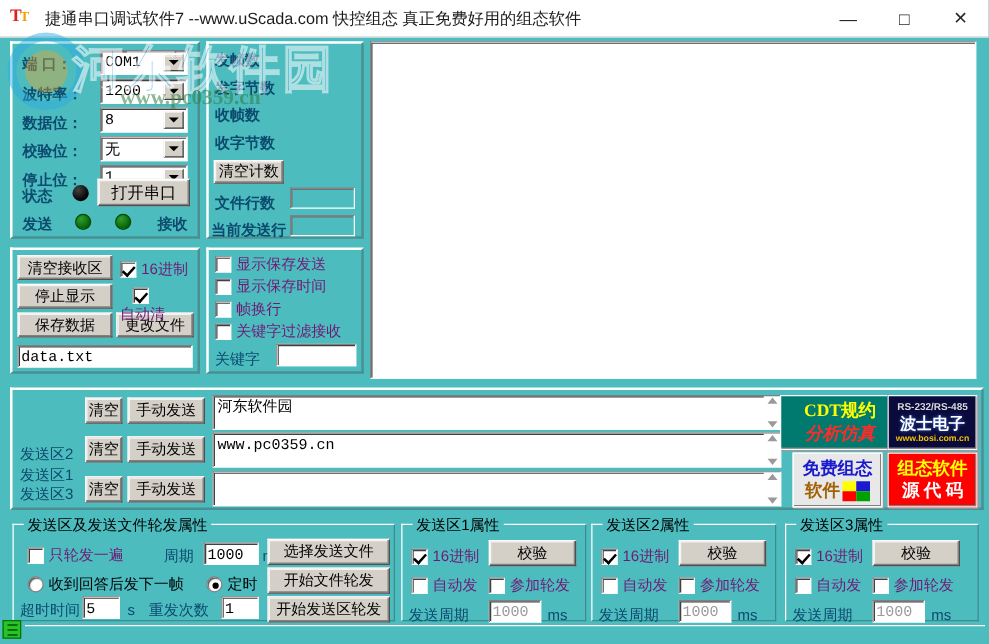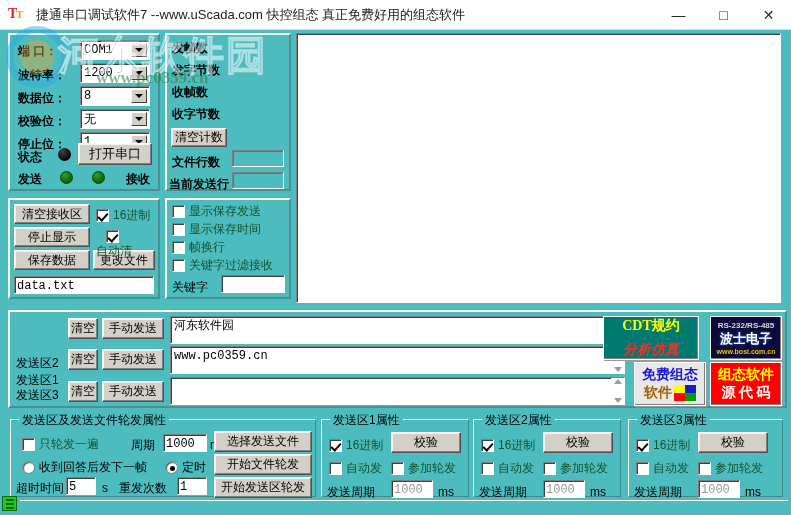--- a/index.html
+++ b/index.html
@@ -45,21 +45,21 @@
   .wc-min { font-size: 16px; line-height: 6px; }
 
   
   .panel {
     position: absolute;
     border: 2px solid #ffffff;
     border-right-color: #4a9092; border-bottom-color: #4a9092;
     background: transparent;
   }
   .lbl {
-    position: absolute; font-size: 12px; color: #000000;
+    position: absolute; font-size: 12px; color: #0c4a6e;
     white-space: nowrap; line-height: 14px;
   }
   .lbl-b { font-weight: bold; }
   .btn {
     position: absolute;
     background: #d4d0c8;
     border: 1px solid #ffffff;
     border-right-color: #505050; border-bottom-color: #505050;
     box-shadow: inset -1px -1px 0 #808080, inset 1px 1px 0 #f4f4f4;
     font-size: 12px; color: #000;
@@ -96,21 +96,21 @@
     border: 1px solid #fff; border-right-color: #404040; border-bottom-color: #404040;
     display: flex; align-items: center; justify-content: center;
   }
   .combo .carrow i {
     display: block; width: 0; height: 0;
     border-left: 4px solid transparent; border-right: 4px solid transparent;
     border-top: 4px solid #000;
   }
   .chk {
     position: absolute; display: flex; align-items: center;
-    font-size: 12px; color: #14532d; white-space: nowrap;
+    font-size: 12px; color: #701a75; white-space: nowrap;
   }
   .chk .box {
     width: 13px; height: 13px; flex: 0 0 13px;
     background: #fff; border: 1px solid #808080;
     border-right-color: #fff; border-bottom-color: #fff;
     box-shadow: inset 1px 1px 0 #404040;
     margin-right: 4px; position: relative;
   }
   .chk.on .box::after {
     content: ""; position: absolute; left: 3px; top: 1px;
@@ -384,21 +384,21 @@
 <button class="btn" style="left:68px; top:381px; width:30px; height:21px;">清空</button>
 <button class="btn" style="left:102px; top:381px; width:62px; height:21px;">手动发送</button>
 <div class="ta-wrap" style="left:170px; top:377px; width:455px; height:28px;">
   <div class="ta-txt"></div>
   <div class="ta-sb">
       <i class="up"></i>
       <i class="dn"></i>
     </div>
 </div>
 
-<div class="ad" style="left:603px; top:316px; width:96px; height:44px; background:#007a6e;justify-content:space-between;">
+<div class="ad" style="left:624px; top:316px; width:96px; height:44px; background:#007a6e;">
   <div class="ad-line" style="font:bold 14px 'Liberation Serif',serif; color:#ffff00;">CDT规约</div>
   <div class="ad-line" style="font:italic bold 14px 'Liberation Serif',serif; color:#ff2a2a;">分析仿真</div>
 </div>
 
 <div class="ad" style="left:710px; top:316px; width:72px; height:44px; background:#0a0a3c;">
   <div class="ad-line" style="font:bold 8px 'Liberation Sans',sans-serif; color:#d8d8d8;">RS-232/RS-485</div>
   <div class="ad-line" style="font:bold 13px 'Liberation Serif',serif; color:#ffffff; text-shadow:0 0 3px #3a6ad0;">波士电子</div>
   <div class="ad-line" style="font:bold 7px 'Liberation Sans',sans-serif; color:#f0c000;">www.bosi.com.cn</div>
 </div>
 

